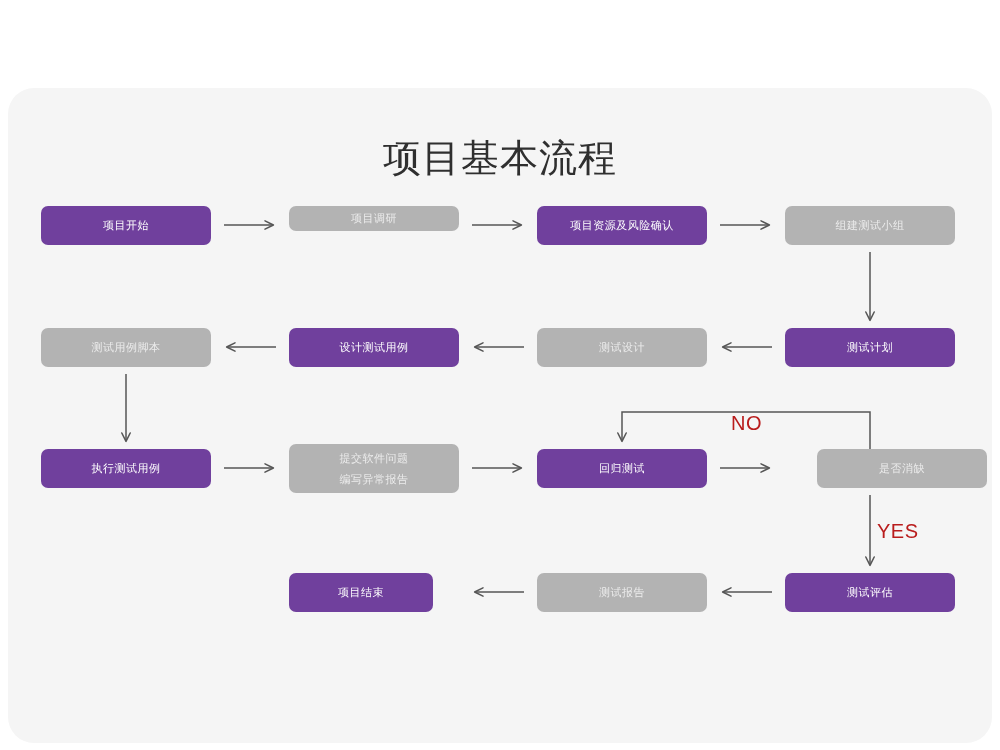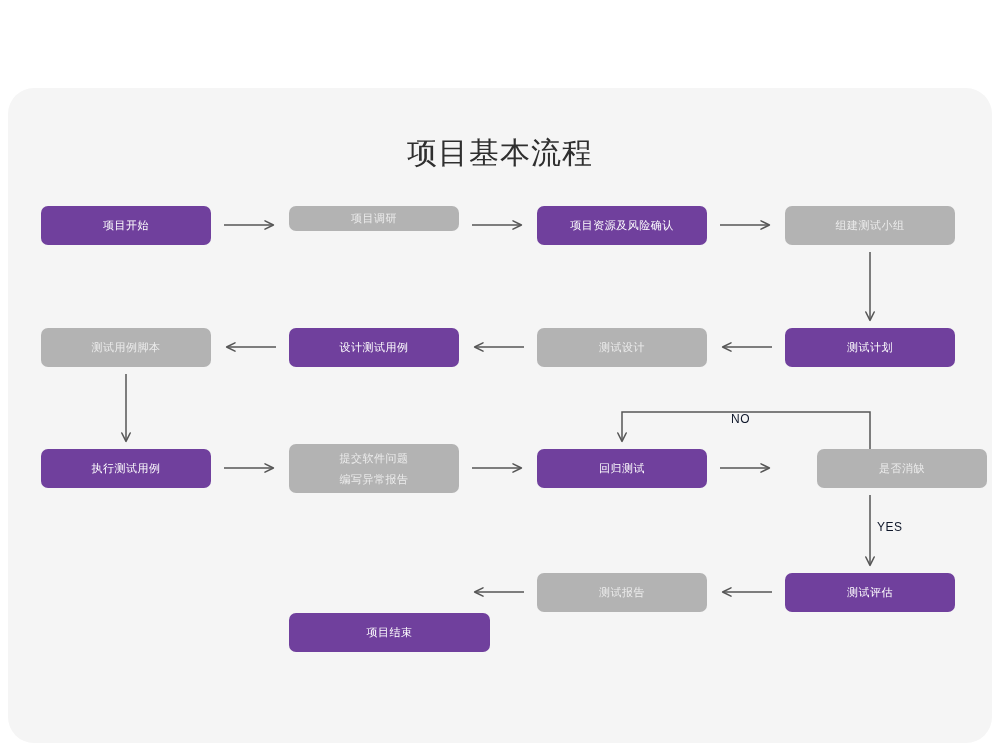--- a/index.html
+++ b/index.html
@@ -25,21 +25,21 @@
     height: 655px;
     background: #f5f5f5;
     border-radius: 26px;
   }
   #title {
     position: absolute;
     left: 0;
     top: 133px;
     width: 1000px;
     text-align: center;
-    font-size: 30px;
+    font-size: 38px;
     color: #2f2f2f;
     letter-spacing: 1px;
     font-weight: 400;
     font-family: "Liberation Sans", "DejaVu Sans", sans-serif;
   }
   .node {
     position: absolute;
     box-sizing: border-box;
     border-radius: 7px;
     display: flex;
@@ -63,22 +63,22 @@
   svg#wires {
     position: absolute;
     left: 0;
     top: 0;
     width: 1000px;
     height: 750px;
     pointer-events: none;
   }
   .edge-label {
     position: absolute;
-    font-size: 12px;
-    color: #0f172a;
+    font-size: 20px;
+    color: #b91c1c;
     letter-spacing: 0.5px;
     user-select: none;
   }
 </style>
 </head>
 <body>
 
 <div id="stage">
 
   <div id="card"></div>
@@ -155,20 +155,20 @@
   <div class="node purple" style="left:289px; top:328px; width:170px; height:39px;">设计测试用例</div>
   <div class="node gray" style="left:537px; top:328px; width:170px; height:39px;">测试设计</div>
   <div class="node purple" style="left:785px; top:328px; width:170px; height:39px;">测试计划</div>
 
   <div class="node purple" style="left:41px; top:449px; width:170px; height:39px;">执行测试用例</div>
   <div class="node gray" style="left:289px; top:444px; width:170px; height:49px;">提交软件问题
 编写异常报告</div>
   <div class="node purple" style="left:537px; top:449px; width:170px; height:39px;">回归测试</div>
   <div class="node gray" style="left:785px; top:449px; width:170px; height:39px;margin-left:32px;">是否消缺</div>
 
-  <div class="node purple" style="left:289px; top:573px; width:201px; height:39px;margin-top:40px;">项目结束</div>
+  <div class="node purple" style="left:289px; top:573px; width:144px; height:39px;">项目结束</div>
   <div class="node gray" style="left:537px; top:573px; width:170px; height:39px;">测试报告</div>
   <div class="node purple" style="left:785px; top:573px; width:170px; height:39px;">测试评估</div>
 
   <div class="edge-label" style="left:731px; top:412px;">NO</div>
   <div class="edge-label" style="left:877px; top:520px;">YES</div>
 
 </div>
 
 </body></html>

